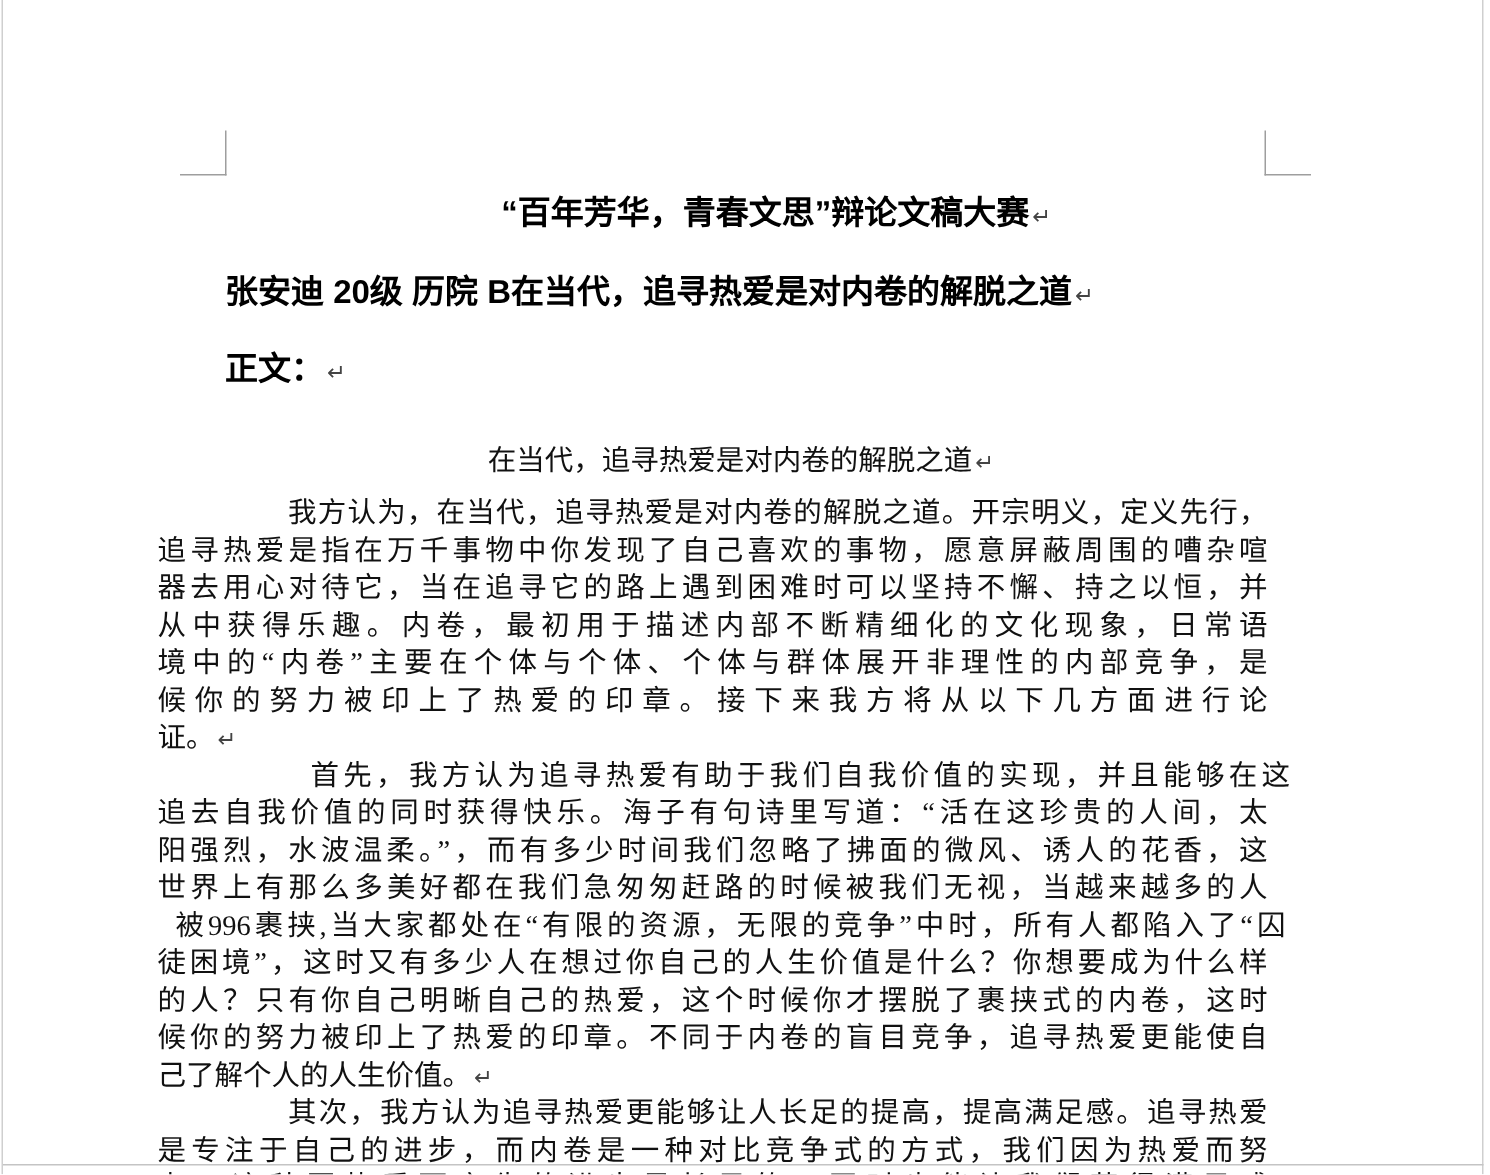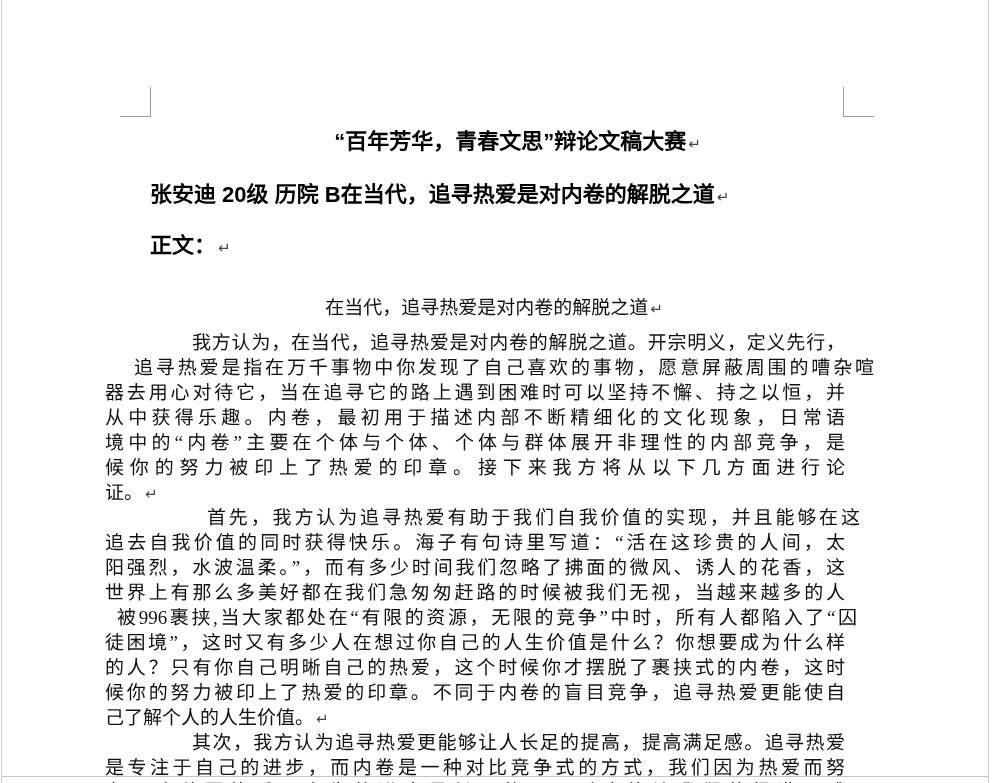--- a/index.html
+++ b/index.html
@@ -49,21 +49,21 @@
 
   <div class="h h-center" style="top:128px;"><span>“百年芳华，青春文思”辩论文稿大赛</span><span class="pmark">↵</span></div>
 
   <div class="h" style="left:150px;top:181px;"><span>张安迪 20级 历院 B在当代，追寻热爱是对内卷的解脱之道</span><span class="pmark">↵</span></div>
 
   <div class="h" style="left:150px;top:232px;text-align:center;"><span>正文：</span><span class="pmark">↵</span></div>
 
   <div class="subtitle" style="top:296px;"><span>在当代，追寻热爱是对内卷的解脱之道</span><span class="pmark">↵</span></div>
 
   <div class="line jl" style="left:192px;top:330px;width:653px;">我方认为，在当代，追寻热爱是对内卷的解脱之道。开宗明义，定义先行，</div>
-  <div class="line jl" style="left:105px;top:355px;width:740px;margin-left:29px;">追寻热爱是指在万千事物中你发现了自己喜欢的事物，愿意屏蔽周围的嘈杂喧</div>
+  <div class="line jl" style="left:105px;top:355px;width:740px;">追寻热爱是指在万千事物中你发现了自己喜欢的事物，愿意屏蔽周围的嘈杂喧</div>
   <div class="line jl" style="left:105px;top:380px;width:740px;">器去用心对待它，当在追寻它的路上遇到困难时可以坚持不懈、持之以恒，并</div>
   <div class="line jl" style="left:105px;top:405px;width:740px;">从中获得乐趣。内卷，最初用于描述内部不断精细化的文化现象，日常语</div>
   <div class="line jl" style="left:105px;top:430px;width:740px;">境中的“内卷”主要在个体与个体、个体与群体展开非理性的内部竞争，是</div>
   <div class="line jl" style="left:105px;top:455px;width:740px;">候你的努力被印上了热爱的印章。接下来我方将从以下几方面进行论</div>
   <div class="line" style="left:105px;top:480px;width:740px;"><span>证。</span><span class="pmark">↵</span></div>
 
   <div class="line jl" style="left:207px;top:505px;width:653px;">首先，我方认为追寻热爱有助于我们自我价值的实现，并且能够在这</div>
   <div class="line jl" style="left:105px;top:530px;width:740px;">追去自我价值的同时获得快乐。海子有句诗里写道：“活在这珍贵的人间，太</div>
   <div class="line jl" style="left:105px;top:555px;width:740px;">阳强烈，水波温柔。”，而有多少时间我们忽略了拂面的微风、诱人的花香，这</div>
   <div class="line jl" style="left:105px;top:580px;width:740px;">世界上有那么多美好都在我们急匆匆赶路的时候被我们无视，当越来越多的人</div>

